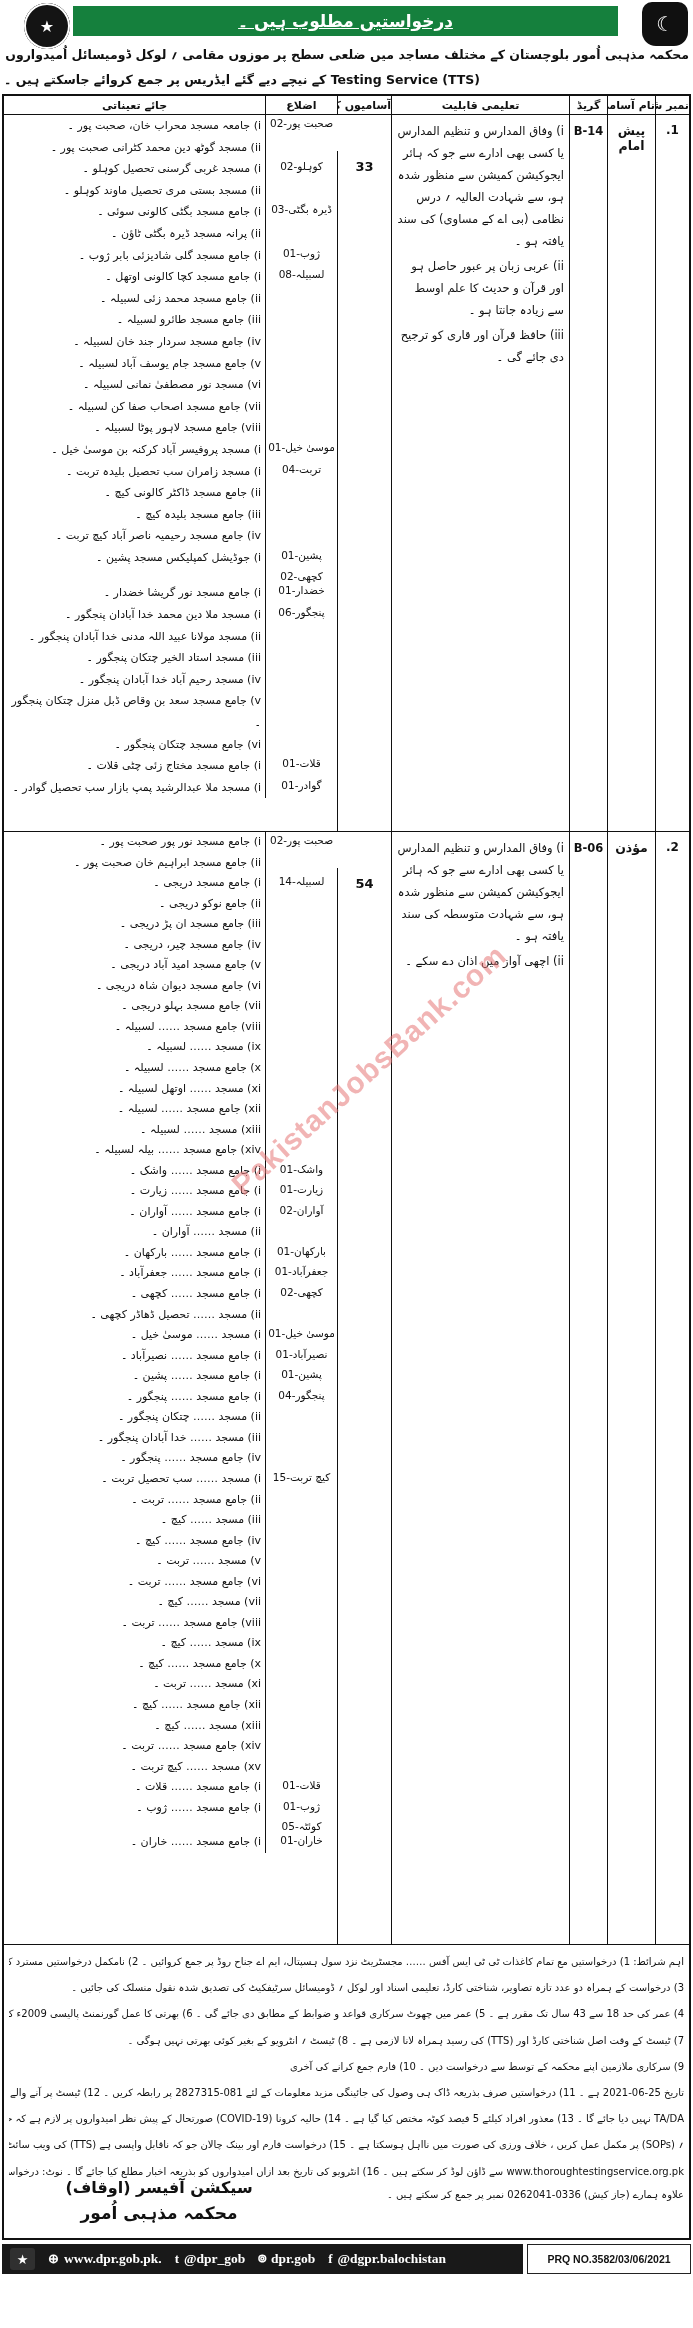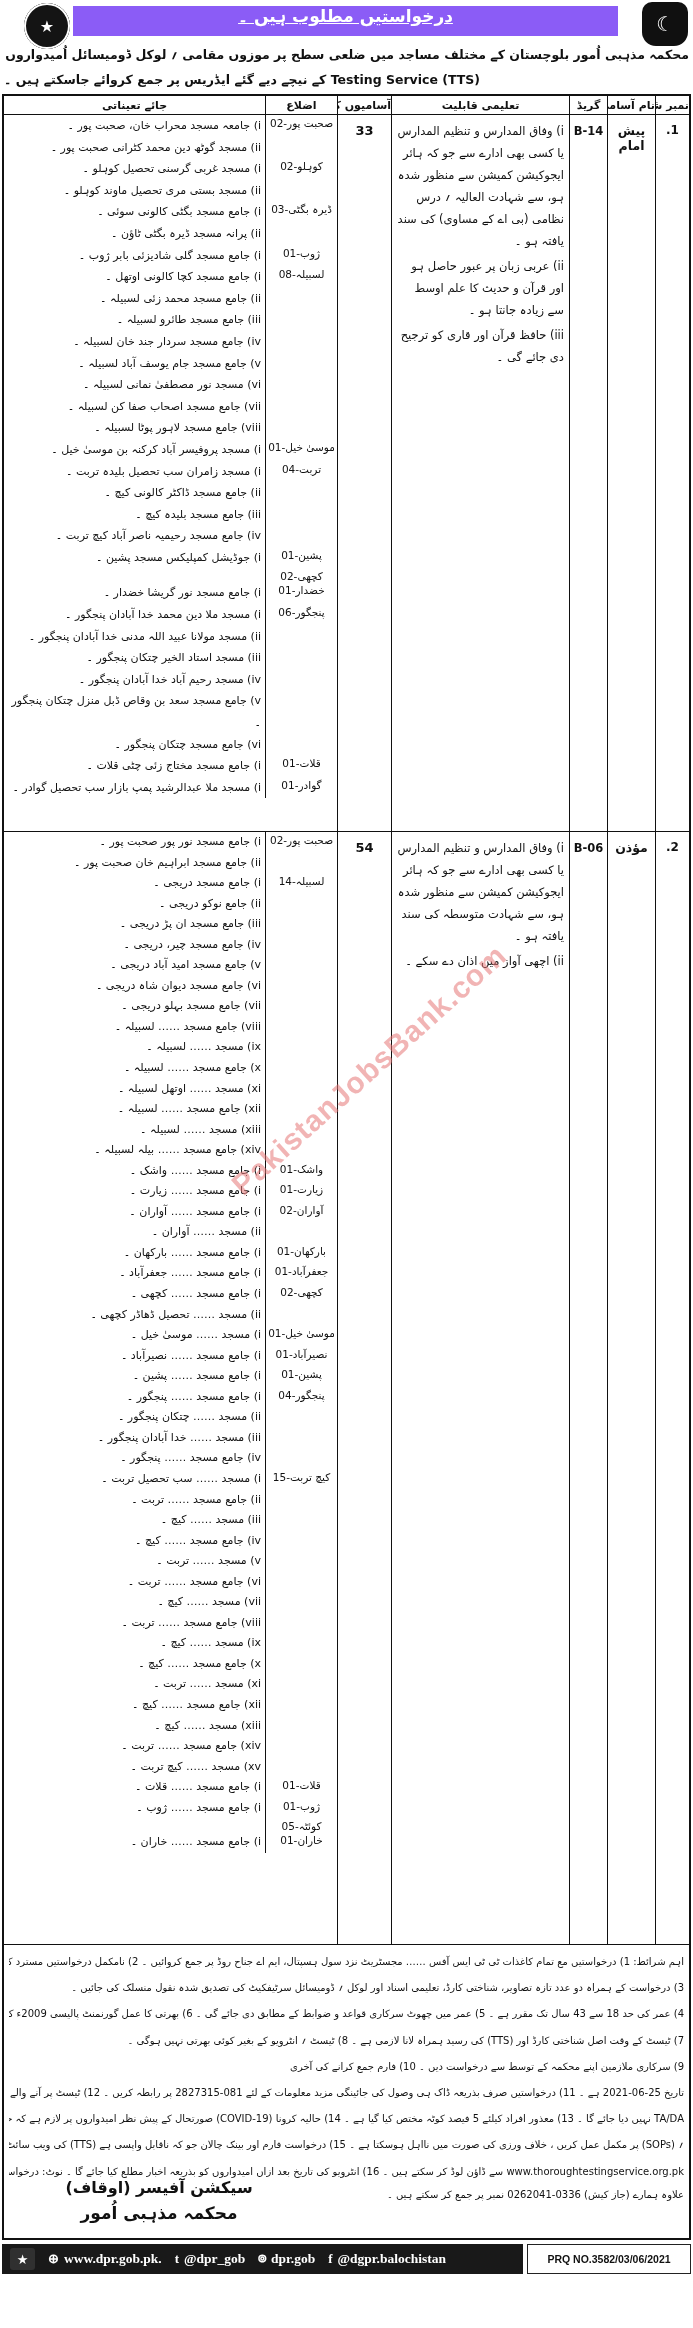--- a/index.html
+++ b/index.html
@@ -1,21 +1,21 @@
 <!DOCTYPE html>
 <html lang="ur"><head>
 <meta charset="utf-8">
 <style>
   html,body{margin:0;padding:0;background:#e9e9e9;}
   .page{width:693px;height:2328px;margin:0 auto;background:#fff;position:relative;overflow:hidden;
         font-family:"DejaVu Sans",sans-serif;color:#111;}
   
   .masthead{position:relative;height:41px;}
-  .title-bar{position:absolute;left:73px;top:6px;width:545px;height:30px;background:#8b5cf6;color:#fff;
-             display:flex;justify-content:center;}
+  .title-bar{position:absolute;left:73px;top:6px;width:545px;height:30px;background:#15803d;color:#fff;
+             display:flex;align-items:center;justify-content:center;}
   .title-bar span{font-size:17px;font-weight:bold;text-decoration:underline;direction:rtl;}
   .emblem-left{position:absolute;left:24px;top:3px;width:46px;height:46px;background:#141414;border-radius:50%;
                box-shadow:inset 0 0 0 2px #fff, inset 0 0 0 4px #141414;display:flex;align-items:center;
                justify-content:center;color:#fff;font-size:16px;}
   .emblem-right{position:absolute;right:5px;top:2px;width:46px;height:44px;background:#101010;
                border-radius:10px 10px 14px 14px;display:flex;align-items:center;justify-content:center;
                color:#fff;font-size:20px;}
   
   .intro{direction:rtl;padding:1px 4px 0;font-weight:bold;font-size:12.5px;line-height:25px;}
   .intro .l1{text-align:justify;text-align-last:justify;white-space:nowrap;overflow:hidden;}
@@ -29,21 +29,21 @@
       white-space:nowrap;overflow:hidden;}
   .th:last-child{border-left:none;}
   .trow{border-top:1.5px solid #111;}
   .trow:first-child{border-top:none;}
   .cell{padding:2px;box-sizing:border-box;}
   .c-serial{font-size:12px;font-weight:bold;text-align:center;border-left:1px solid #111;padding-top:8px;direction:ltr;}
   .c-post{font-size:12.5px;font-weight:bold;text-align:center;border-left:1px solid #111;padding-top:8px;}
   .c-grade{font-size:11.5px;font-weight:bold;text-align:center;border-left:1px solid #111;padding-top:9px;direction:ltr;}
   .c-qual{border-left:1px solid #111;font-size:11.5px;line-height:22px;padding:5px 5px;}
   .qline{text-align:right;margin-bottom:3px;}
-  .c-total{border-left:1px solid #111;font-size:13px;font-weight:bold;text-align:center;padding-top:8px;direction:ltr;}
+  .c-total{border-left:1px solid #111;font-size:13px;font-weight:bold;text-align:center;padding-top:8px;direction:ltr;margin-top:36px;}
   .c-geo{grid-column:span 2;padding:0;display:flex;flex-direction:column;}
   .group{display:grid;grid-template-columns:72px 1fr;}
   .g-d{border-left:1px solid #111;font-size:10.5px;text-align:center;padding-top:2px;}
   .g-p{padding:0 4px 0 2px;}
   .pline{font-size:11px;text-align:right;}
   .r1{min-height:716px;}
   .r2{min-height:1112px;}
   .r1 .pline{line-height:21.6px;}
   .r2 .pline{line-height:20.55px;}
   

